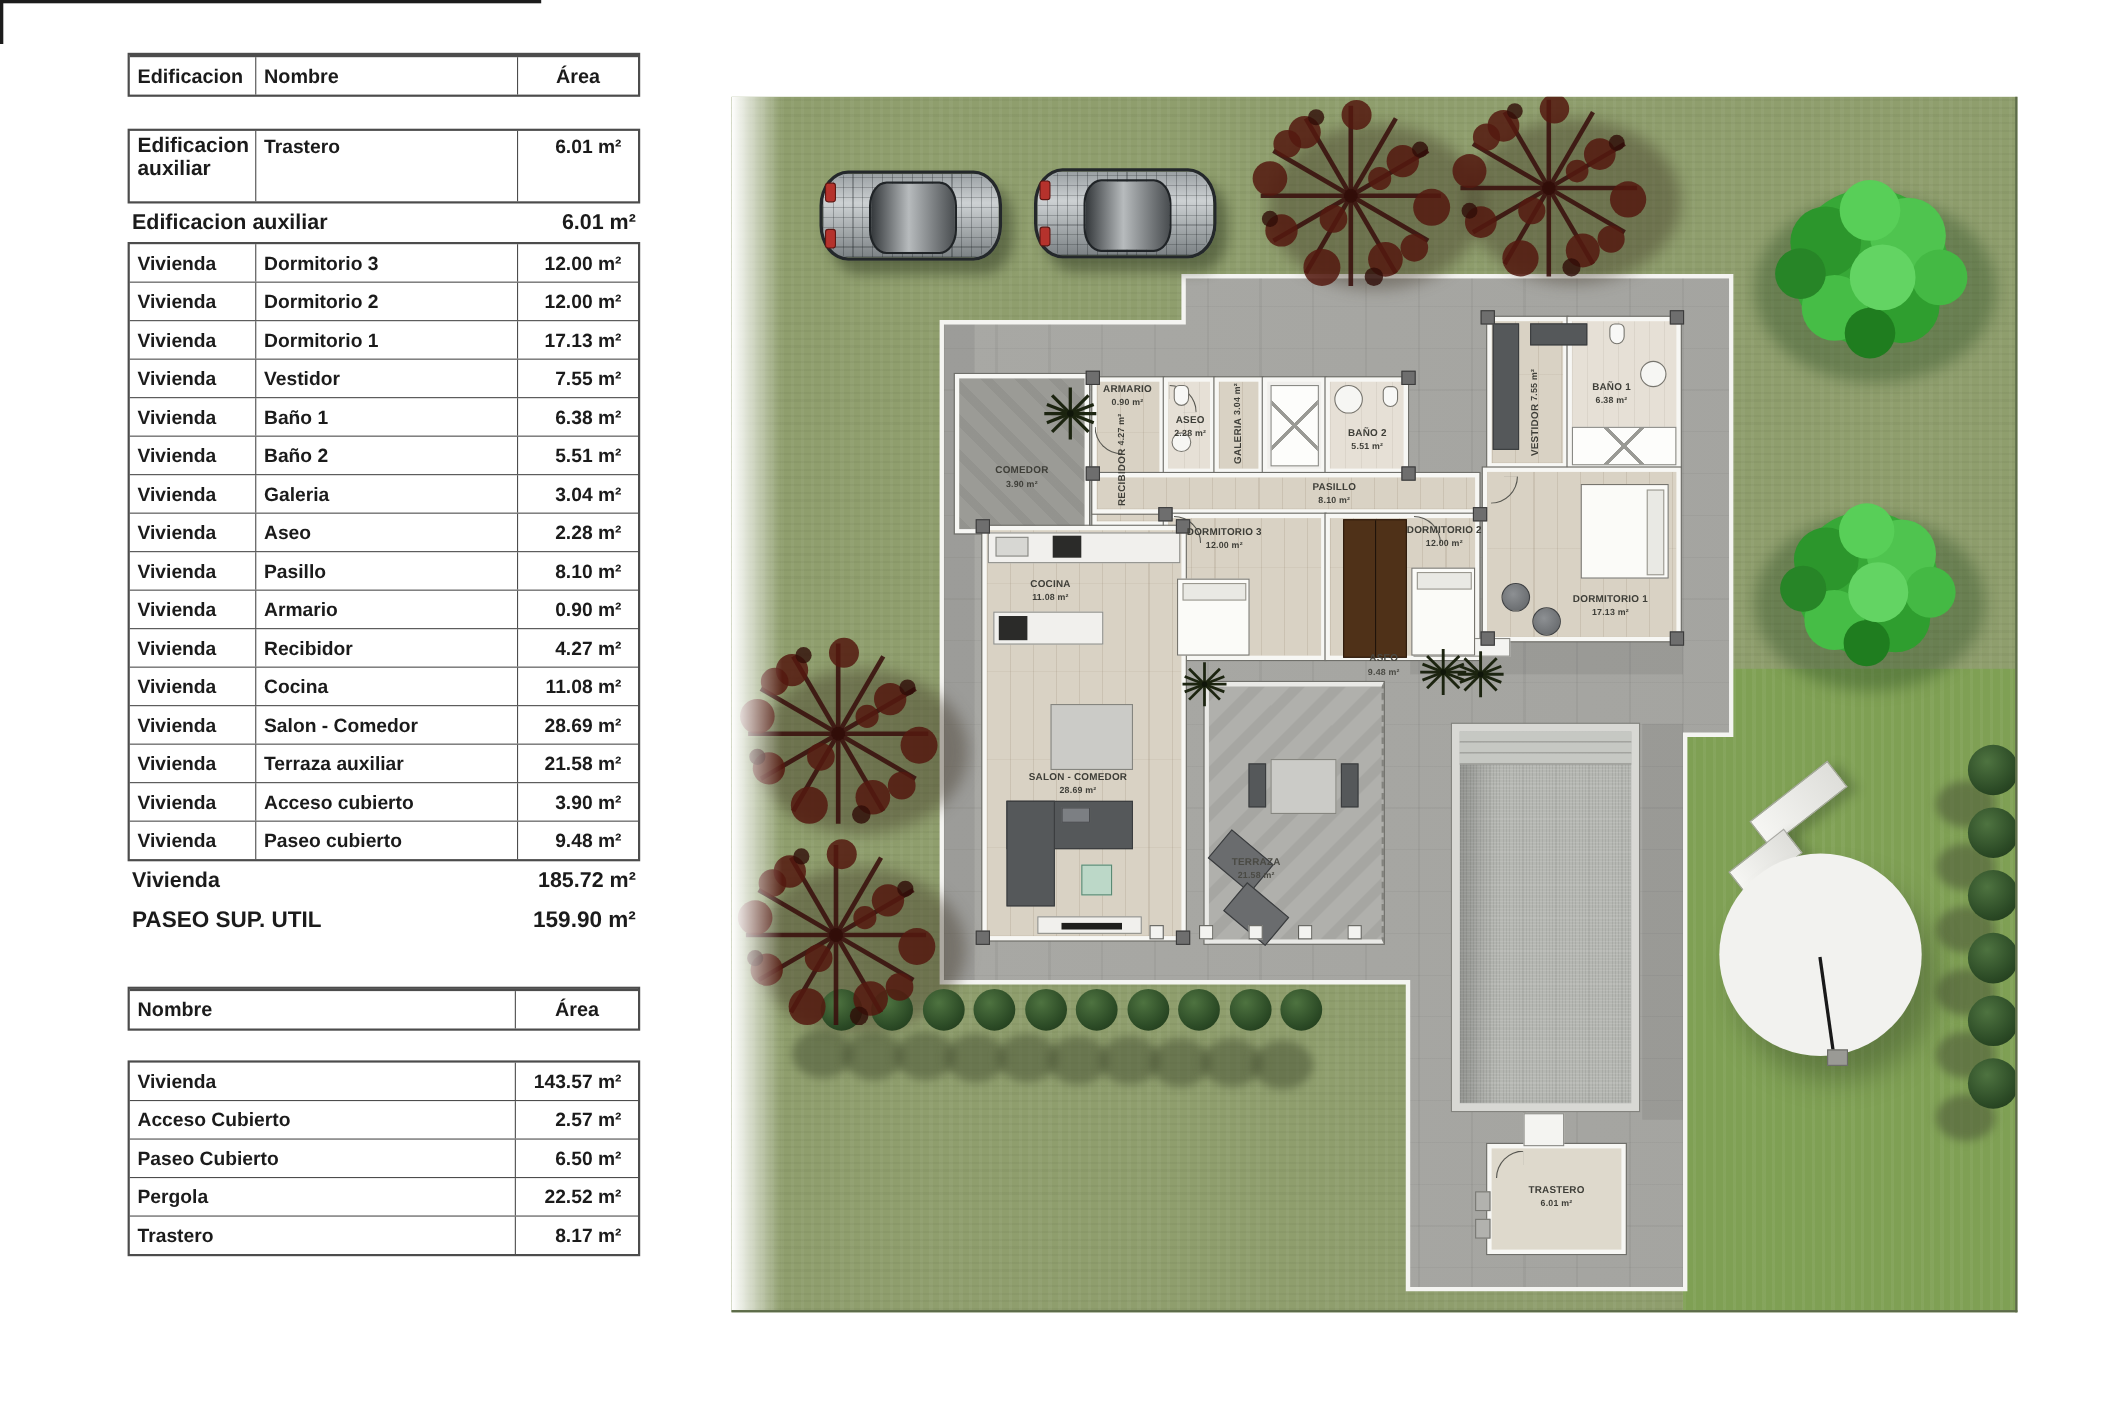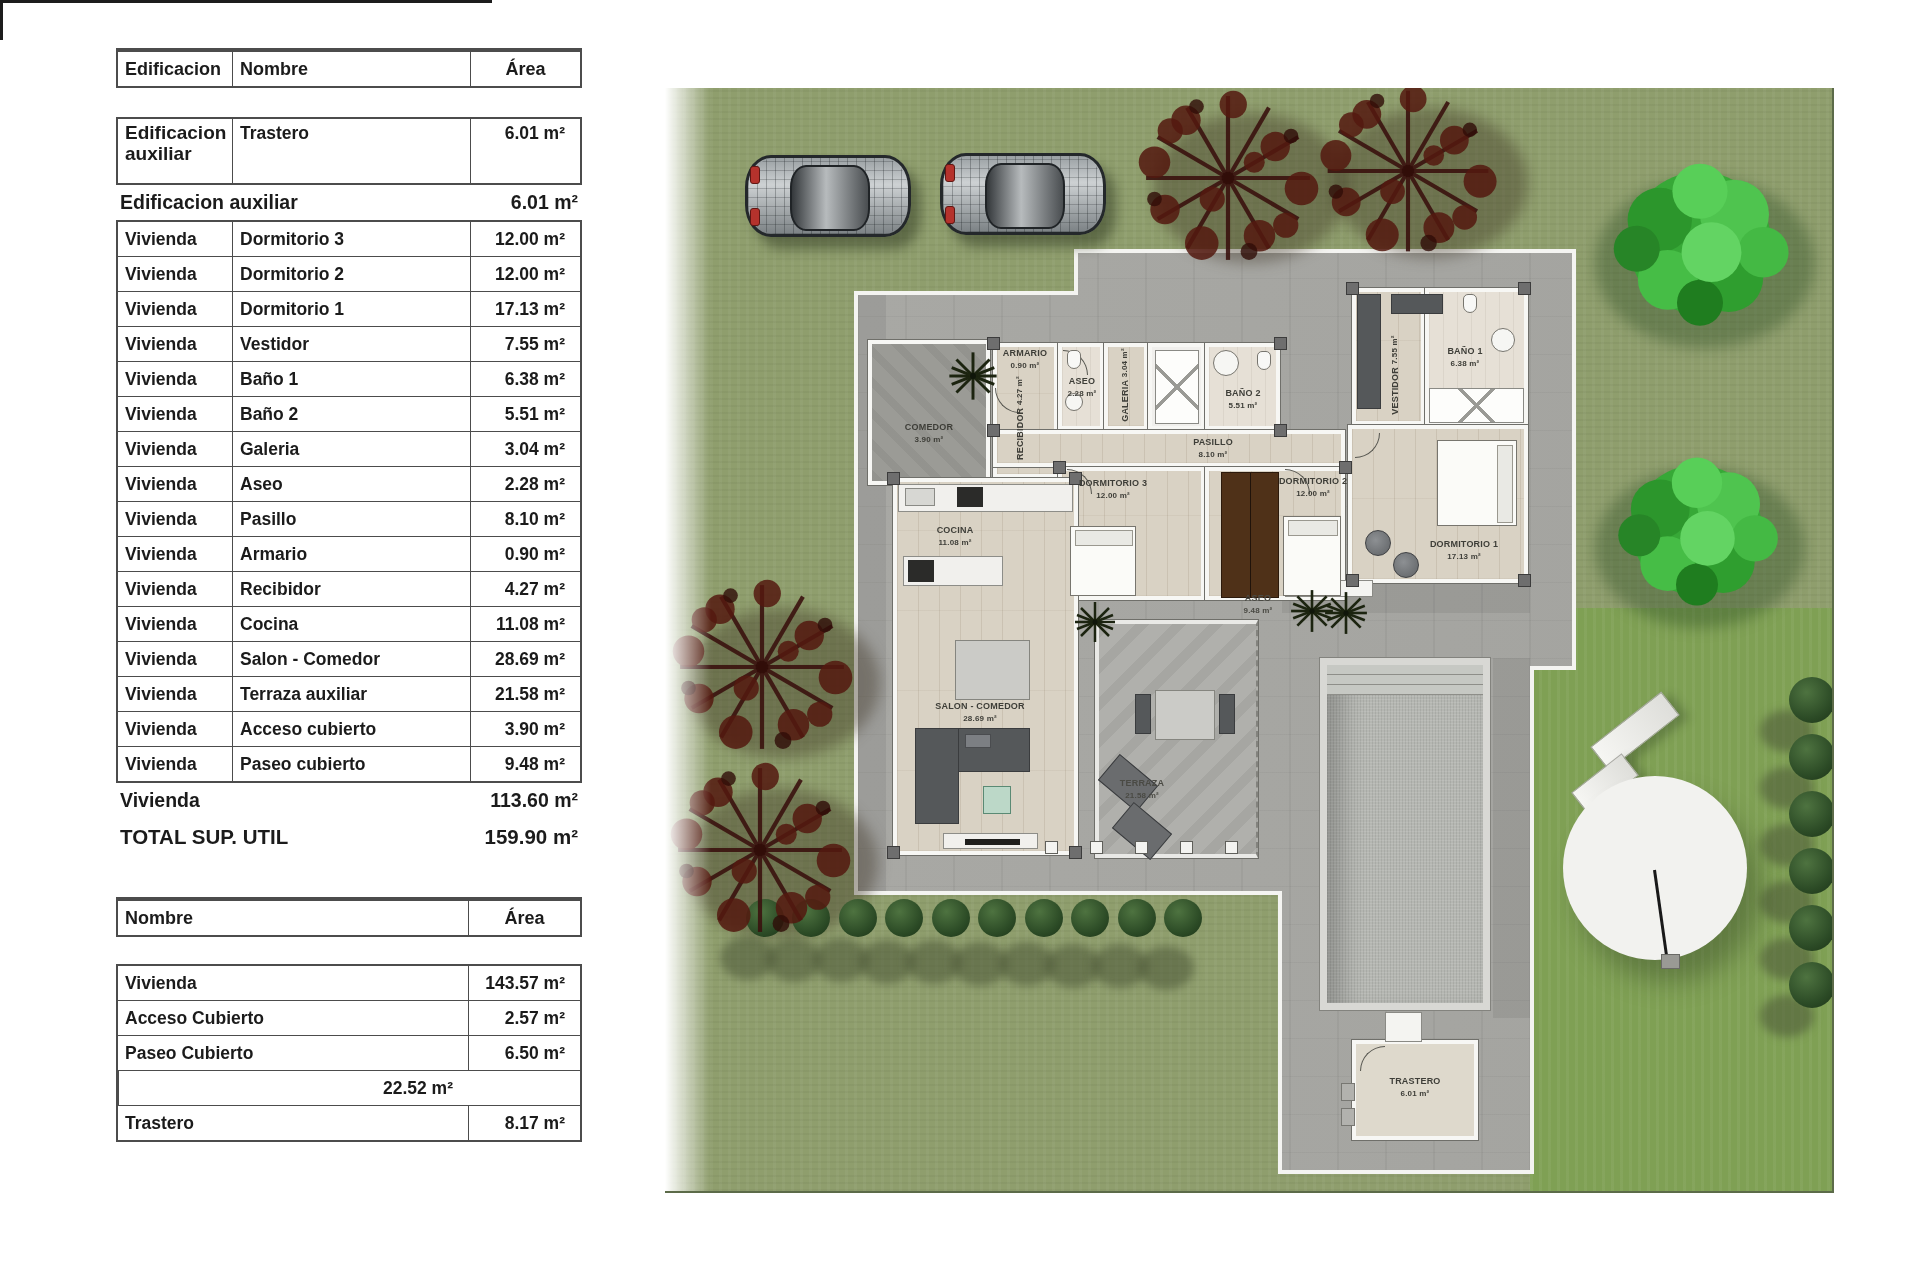--- a/index.html
+++ b/index.html
@@ -319,24 +319,24 @@
       </div>
     <div class="t-row g3">
         <div class="cell">Vivienda</div>
         <div class="cell mid">Paseo cubierto</div>
         <div class="cell val">9.48 m²</div>
       </div>
   </div>
 
   <div class="sumline sub1">
     <span>Vivienda</span>
-    <span>113.60 m²</span>
+    <span>185.72 m²</span>
   </div>
   <div class="sumline tot">
-    <span>TOTAL SUP. UTIL</span>
+    <span>PASEO SUP. UTIL</span>
     <span>159.90 m²</span>
   </div>
 </div>
 
 <div class="tbl" style="top:897px;">
   <div class="tbox">
     <div class="t-head g2">
       <div class="cell">Nombre</div>
       <div class="cell area">Área</div>
     </div>
@@ -349,20 +349,21 @@
       </div>
     <div class="t-row g2">
         <div class="cell">Acceso Cubierto</div>
         <div class="cell val">2.57 m²</div>
       </div>
     <div class="t-row g2">
         <div class="cell">Paseo Cubierto</div>
         <div class="cell val">6.50 m²</div>
       </div>
     <div class="t-row g2">
+        <div class="cell">Pergola</div>
         <div class="cell val">22.52 m²</div>
       </div>
     <div class="t-row g2">
         <div class="cell">Trastero</div>
         <div class="cell val">8.17 m²</div>
       </div>
   </div>
 
 </div>
 

